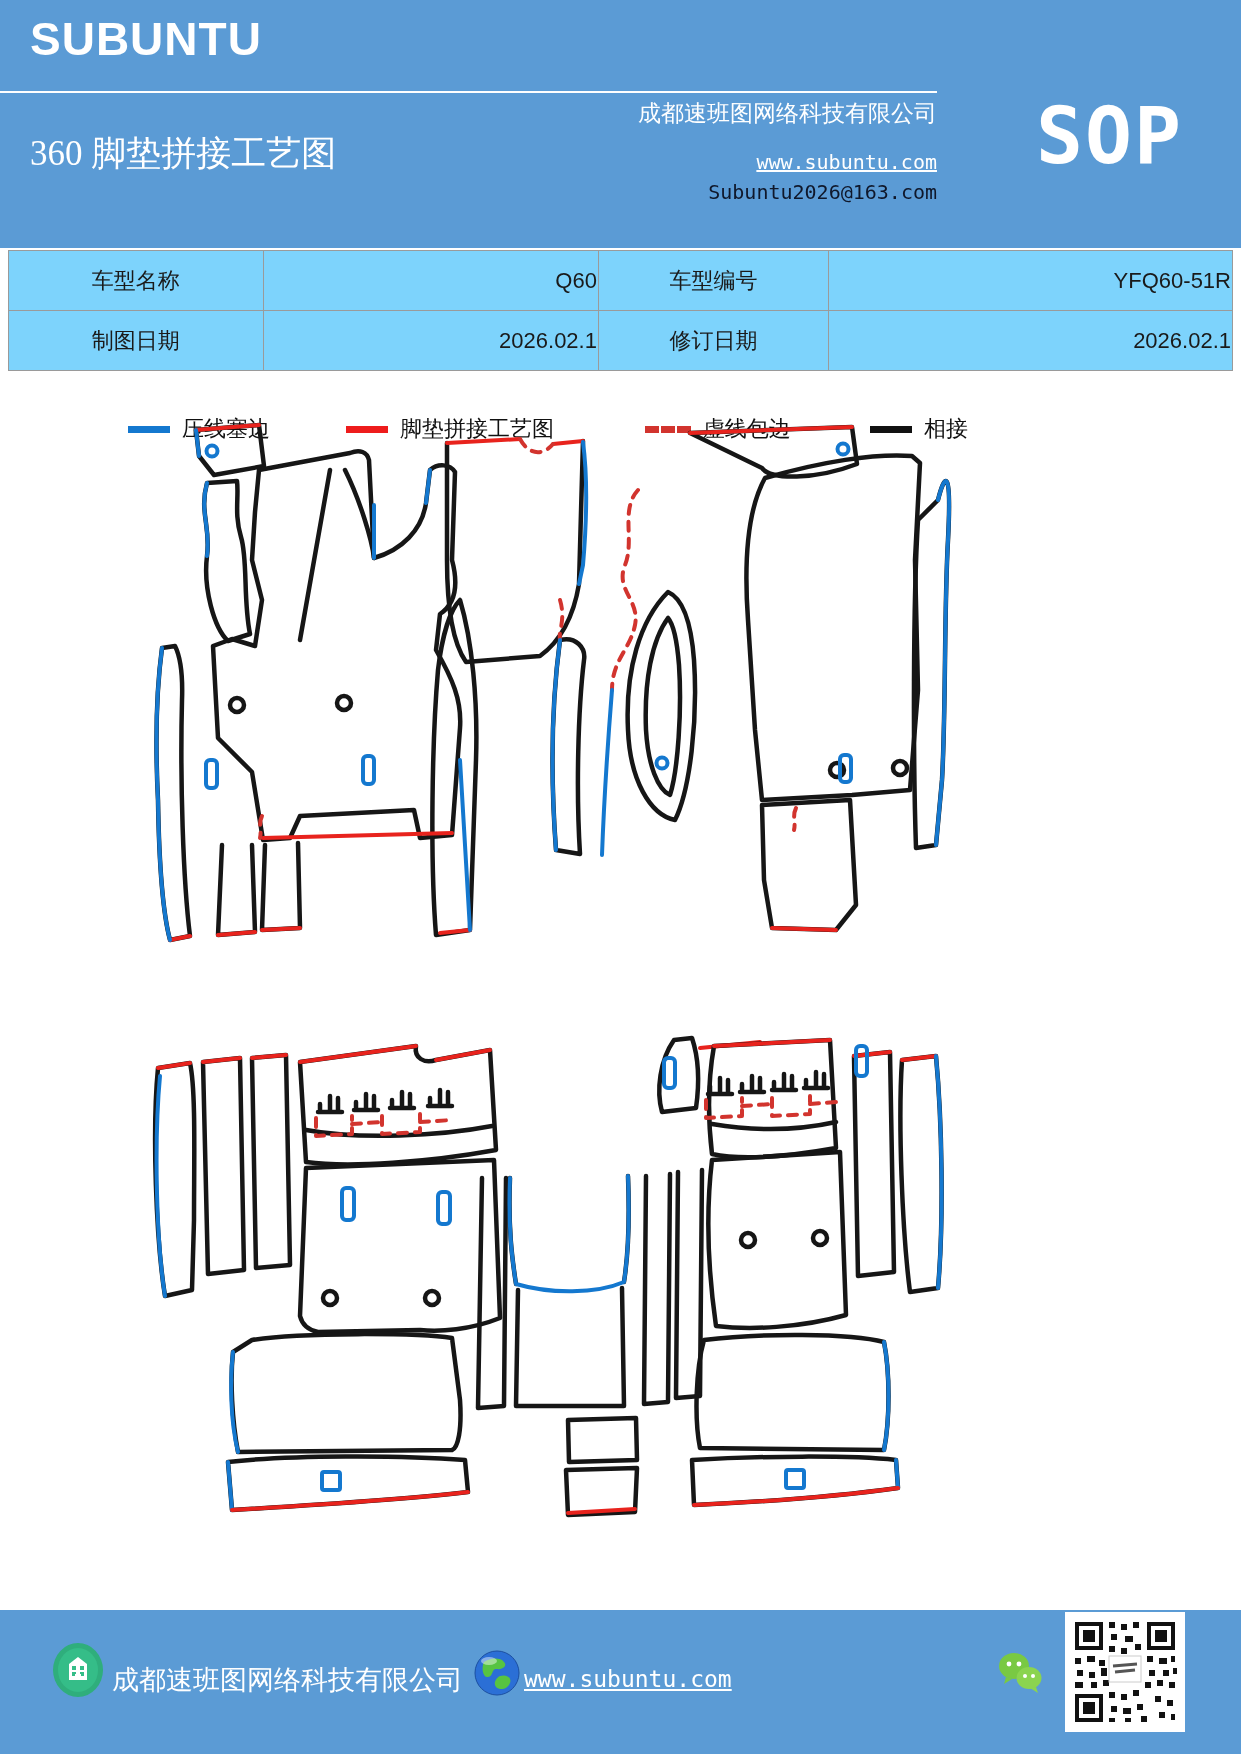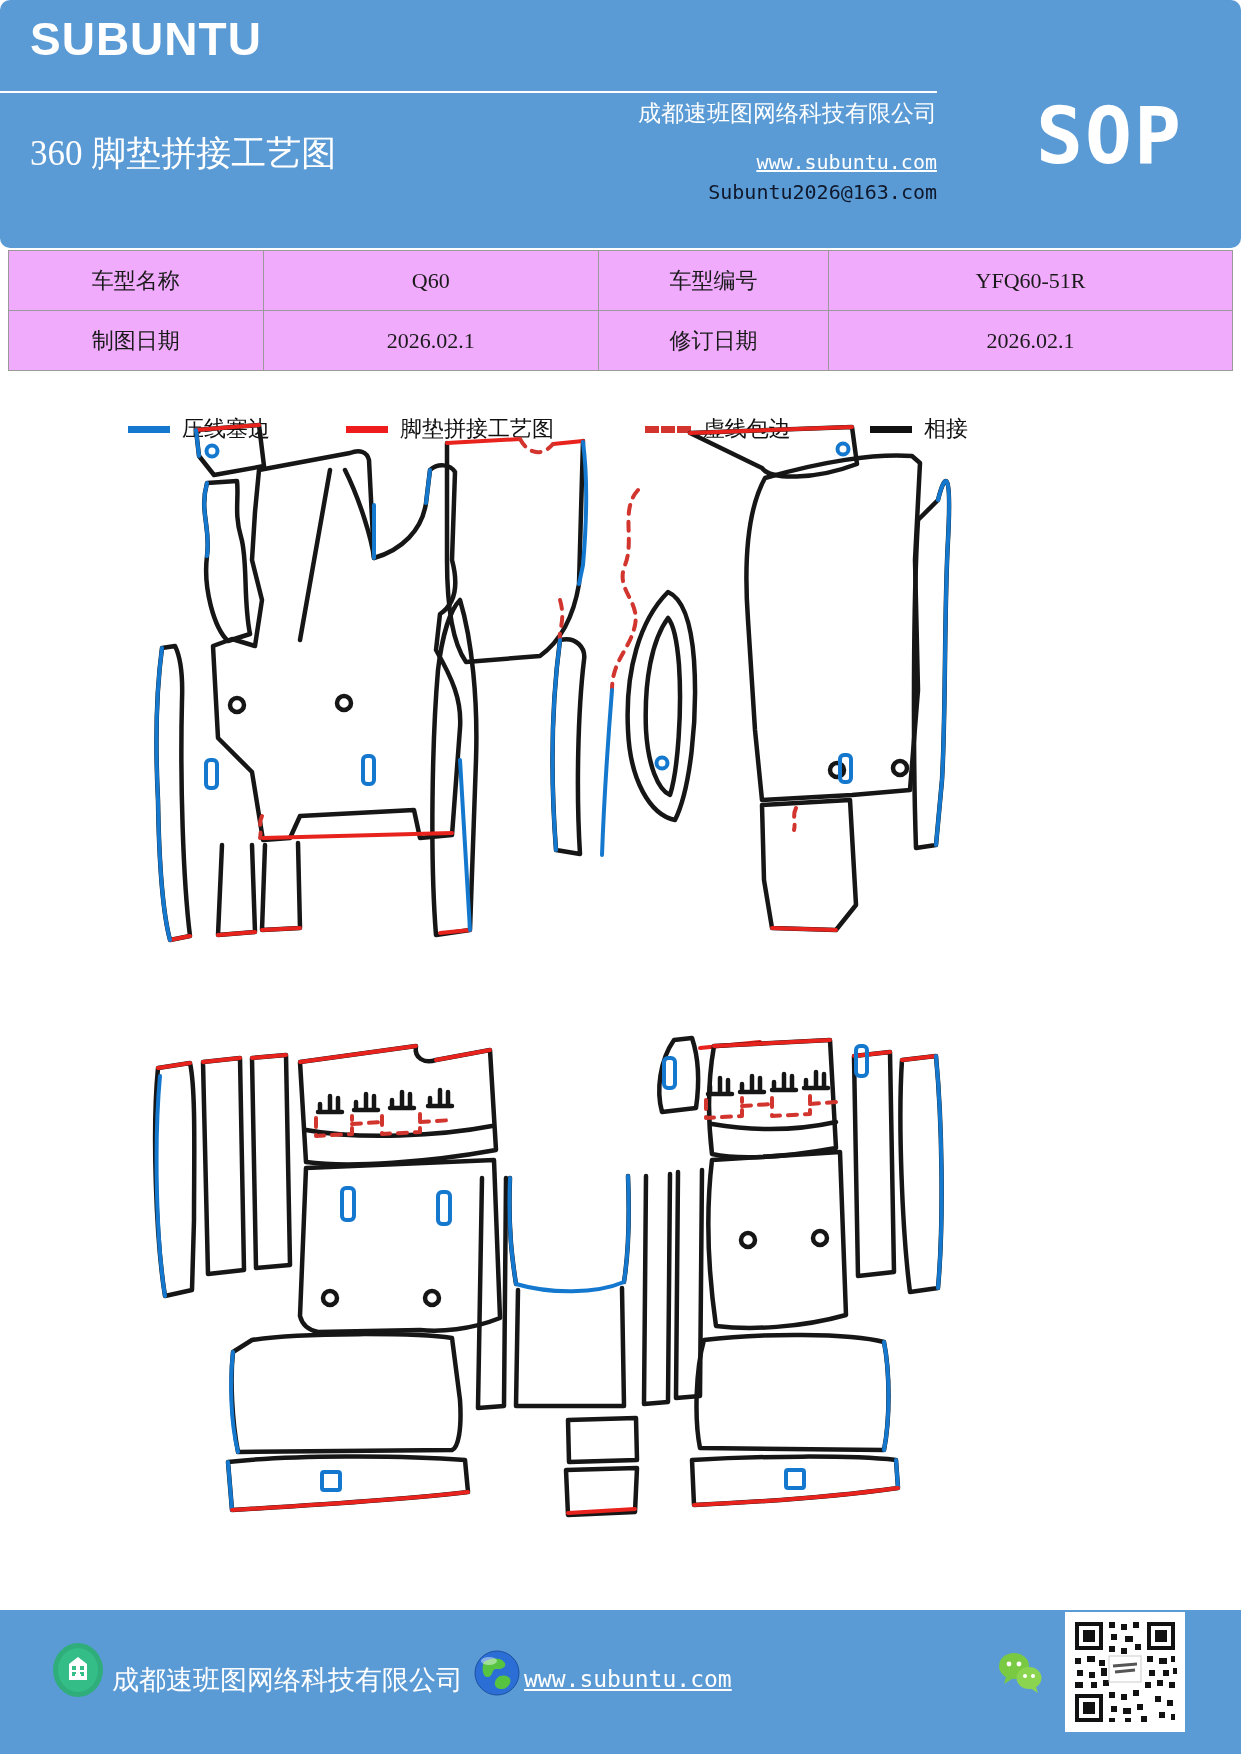--- a/index.html
+++ b/index.html
@@ -1,38 +1,38 @@
 <!DOCTYPE html>
 <html><head>
 <meta charset="utf-8">
 <style>
   html,body{margin:0;padding:0;background:#e8e8e8;}
   .page{position:relative;width:1241px;height:1754px;background:#ffffff;overflow:hidden;
         font-family:"Liberation Sans",sans-serif;}
   
-  .header{position:absolute;left:0;top:0;width:1241px;height:248px;background:#5b9bd5;border-radius:10px;}
+  .header{position:absolute;left:0;top:0;width:1241px;height:248px;background:#5b9bd5;}
   .logo{position:absolute;left:30px;top:12px;color:#fff;font-size:46px;font-weight:800;
         letter-spacing:1px;font-family:"Liberation Sans",sans-serif;}
   .header-rule{position:absolute;left:0;top:91px;width:937px;height:2px;background:#fff;}
   .doc-title{position:absolute;left:30px;top:130px;color:#fff;font-size:35px;
         font-family:"Liberation Serif","DejaVu Serif",serif;}
   .header-company{position:absolute;right:304px;top:98px;color:#fff;font-size:23px;
         font-family:"Liberation Serif","DejaVu Serif",serif;}
   .sop{position:absolute;right:58px;top:52px;color:#fff;font-size:78px;font-weight:700;
         font-family:"DejaVu Sans Mono",monospace;letter-spacing:2px;margin-top:39px;}
   .header-web{position:absolute;right:304px;top:150px;color:#fff;font-size:20px;
         font-family:"DejaVu Sans Mono",monospace;text-decoration:underline;}
   .header-mail{position:absolute;right:304px;top:180px;color:#0f172a;font-size:20px;
         font-family:"DejaVu Sans Mono",monospace;}
   
   .info-table{position:absolute;left:8px;top:250px;width:1225px;border-collapse:collapse;}
   .info-table td{border:1px solid #9a9a9a;height:57px;text-align:center;vertical-align:middle;
-        font-size:22px;color:#1a1a1a;background:#f0abfc;}
+        font-size:22px;color:#1a1a1a;background:#7dd3fc;}
   td.lbl{font-family:"Liberation Serif","DejaVu Serif",serif;}
-  td.val{font-family:Liberation Serif, serif;}
+  td.val{font-family:Liberation Sans, sans-serif;text-align:right;}
   .c1{width:20.8%}.c2{width:27.4%}.c3{width:18.8%}.c4{width:33%}
   
   .legend{position:absolute;left:128px;top:414px;width:840px;display:flex;align-items:center;}
   .legend-item{display:flex;align-items:center;margin-right:0;}
   .legend-item .lab{font-size:22px;color:#111;font-family:"Liberation Serif","DejaVu Serif",serif;
         margin-left:12px;white-space:nowrap;}
   .sw{width:42px;height:7px;}
   .sw-blue{background:#1478cf;}
   .sw-red{background:#ee1c1c;}
   .sw-dash{width:46px;height:0;border-top:7px dashed #d2342e;background:none;}

